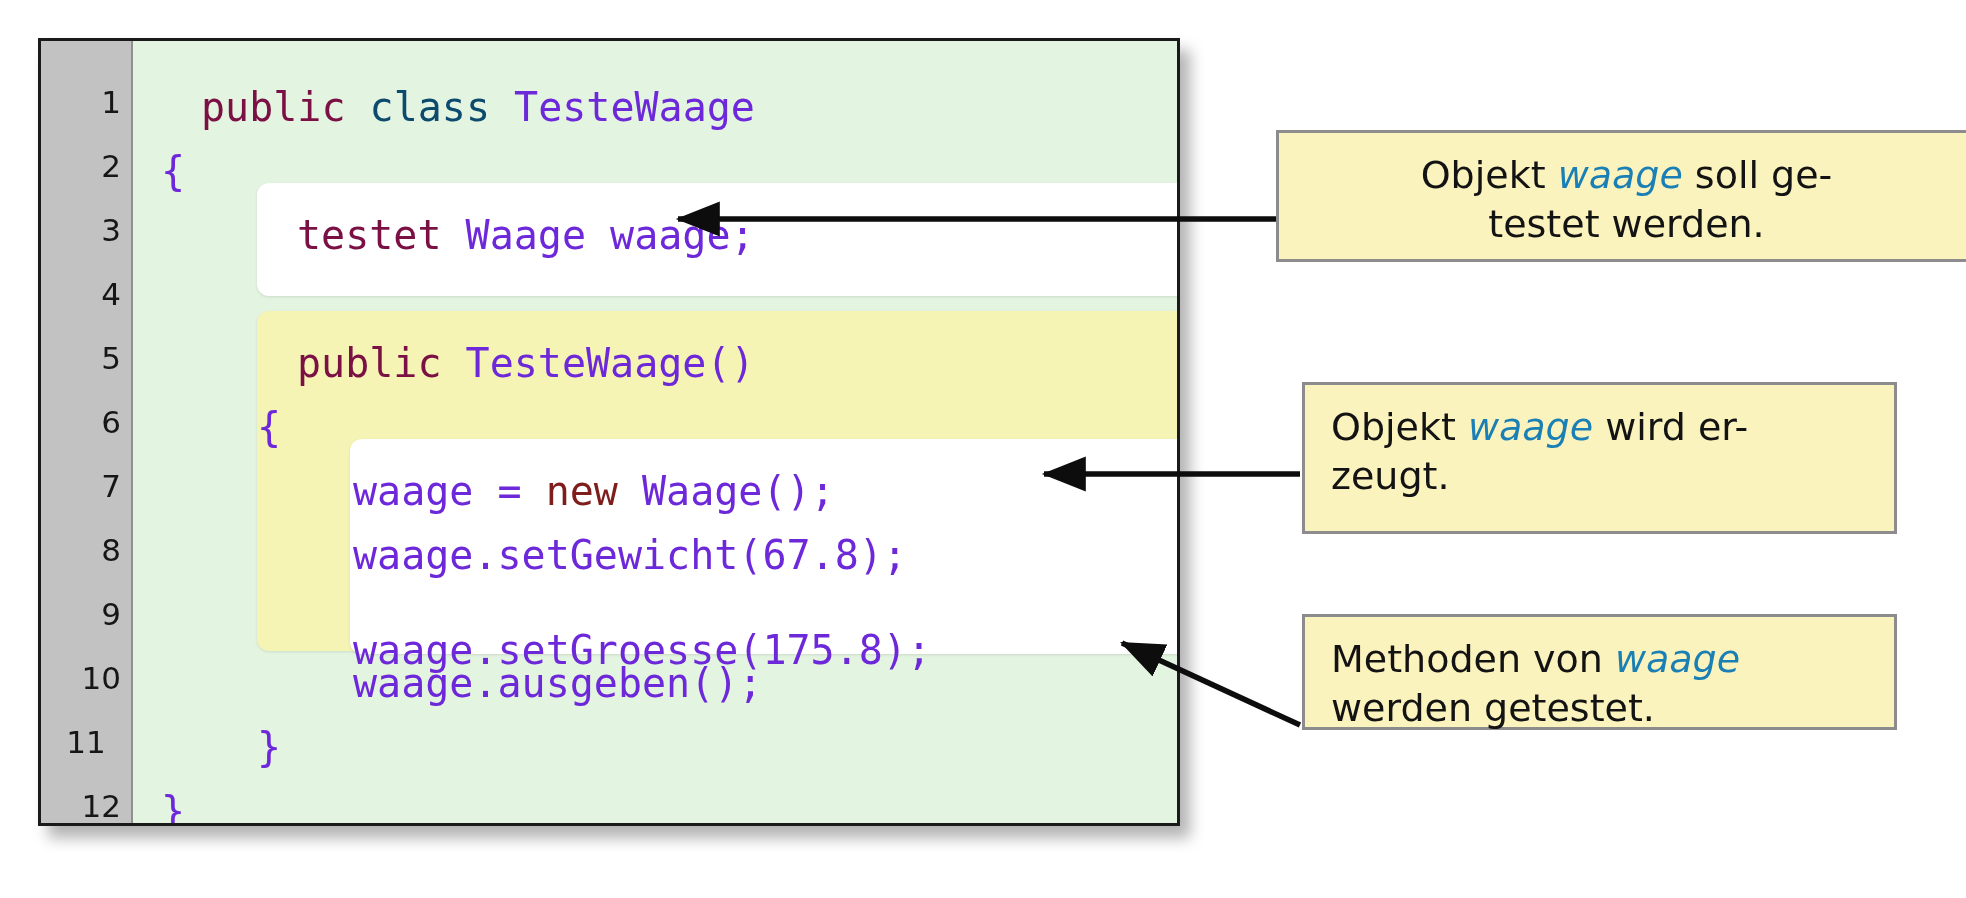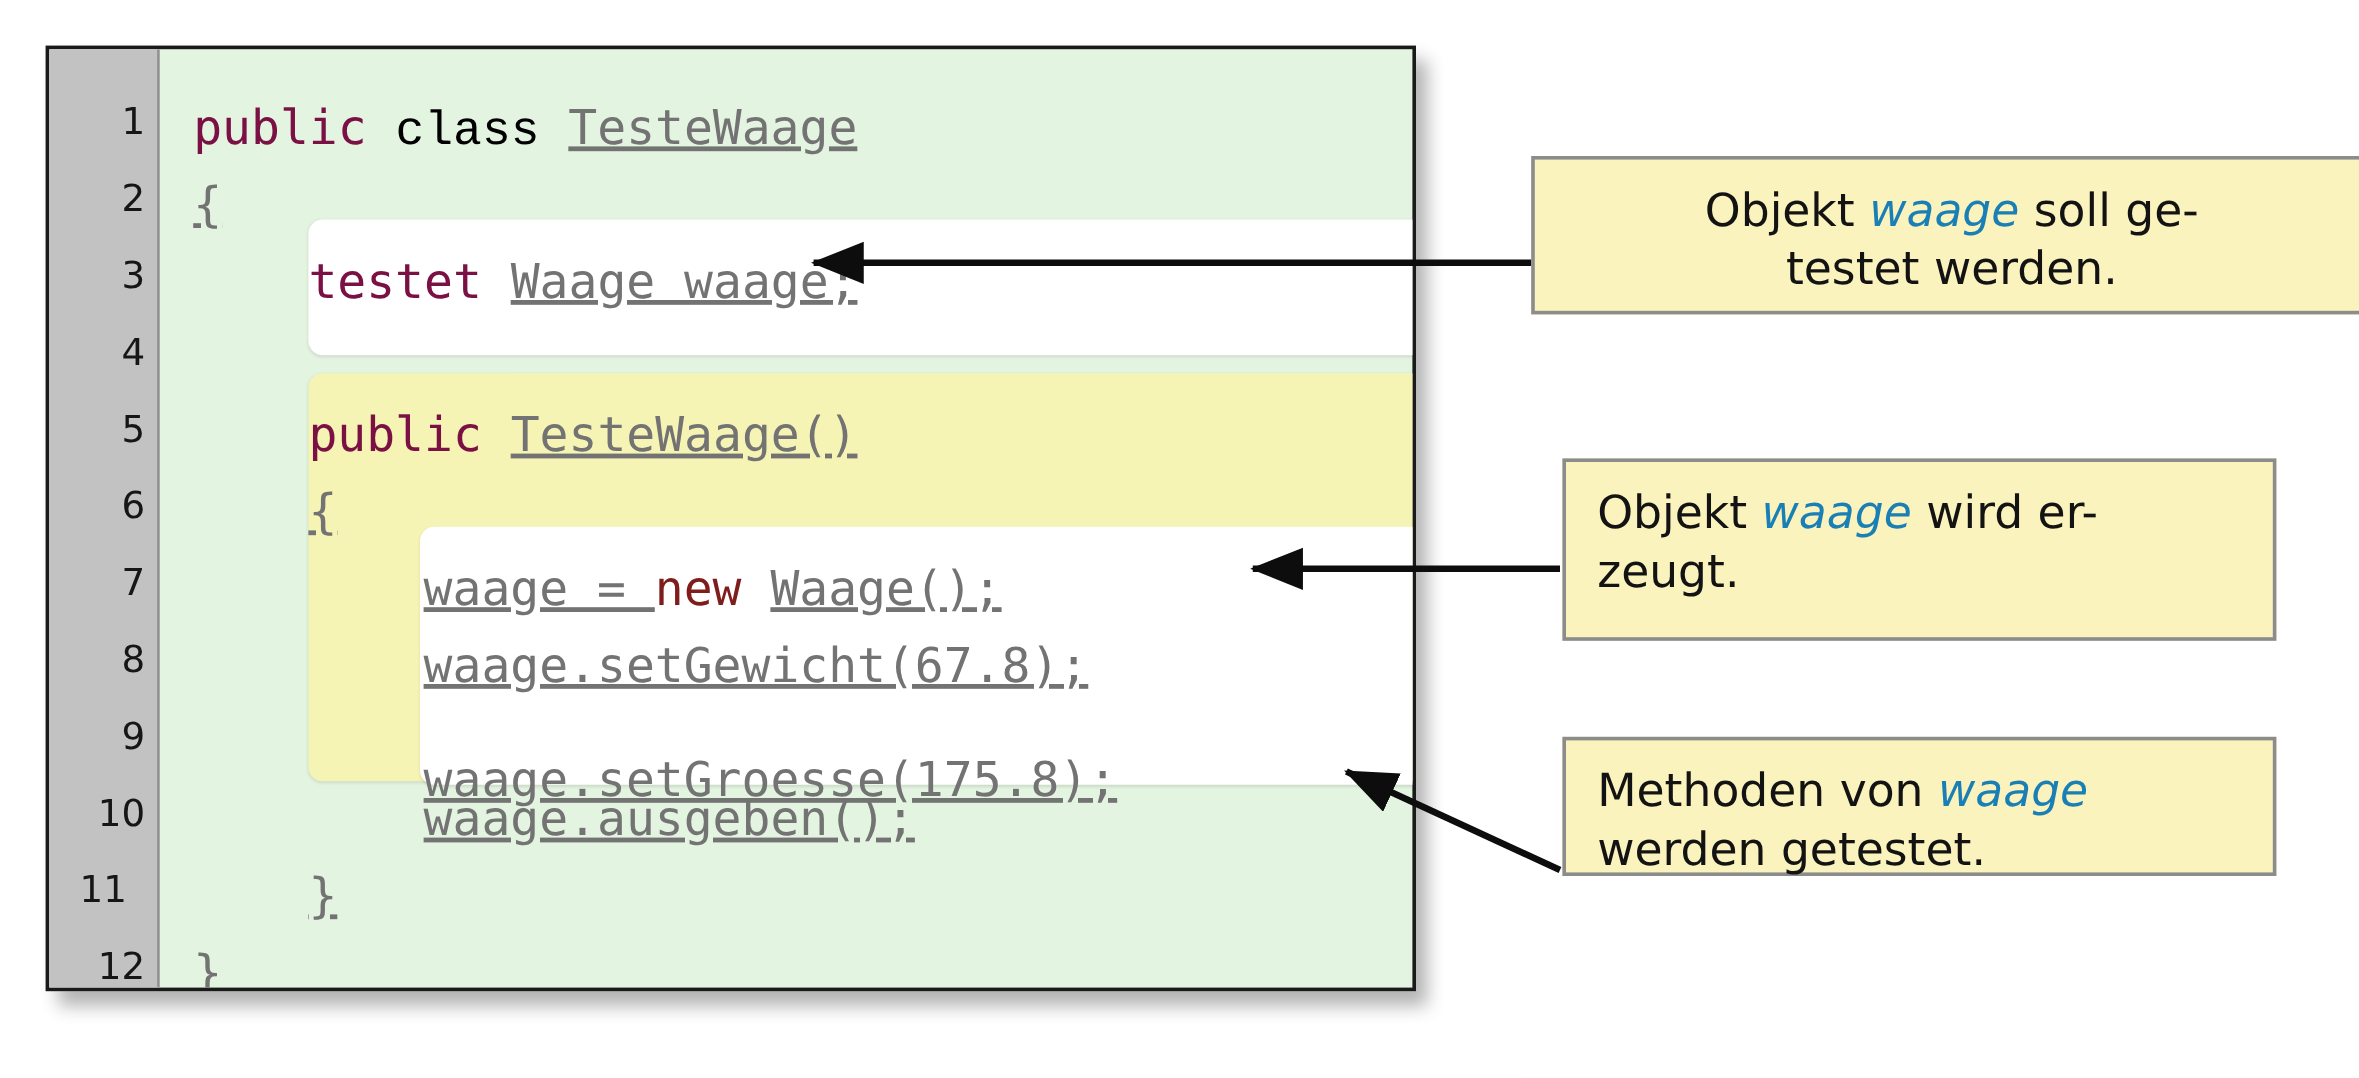--- a/index.html
+++ b/index.html
@@ -93,24 +93,24 @@
   .code-line {
     position: absolute;
     left: 0;
     font-family: "DejaVu Sans Mono", monospace;
     font-size: 40px;
     line-height: 1;
     color: #141414;
     white-space: pre;
     letter-spacing: 0px;
   }
-  .kw-mod   { color: #7a1043; }   
-  .kw-class { color: #000000; font-family: Liberation Mono, monospace; }   
+  .kw-mod   { color: #7a1043; margin-left: 40px; }   
+  .kw-class { color: #0c4a6e; }   
   .kw-new   { color: #7f1d1d; }   
-  .ident    { color: #737373; text-decoration: underline; }
+  .ident    { color: #6d28d9; }
 
   
   #arrows { position: absolute; left: 0; top: 0; width: 1966px; height: 898px; pointer-events: none; }
 
   
   .callout {
     position: absolute;
     background: #fbf3bd;
     border: 3px solid #8c8c8c;
     box-sizing: border-box;

